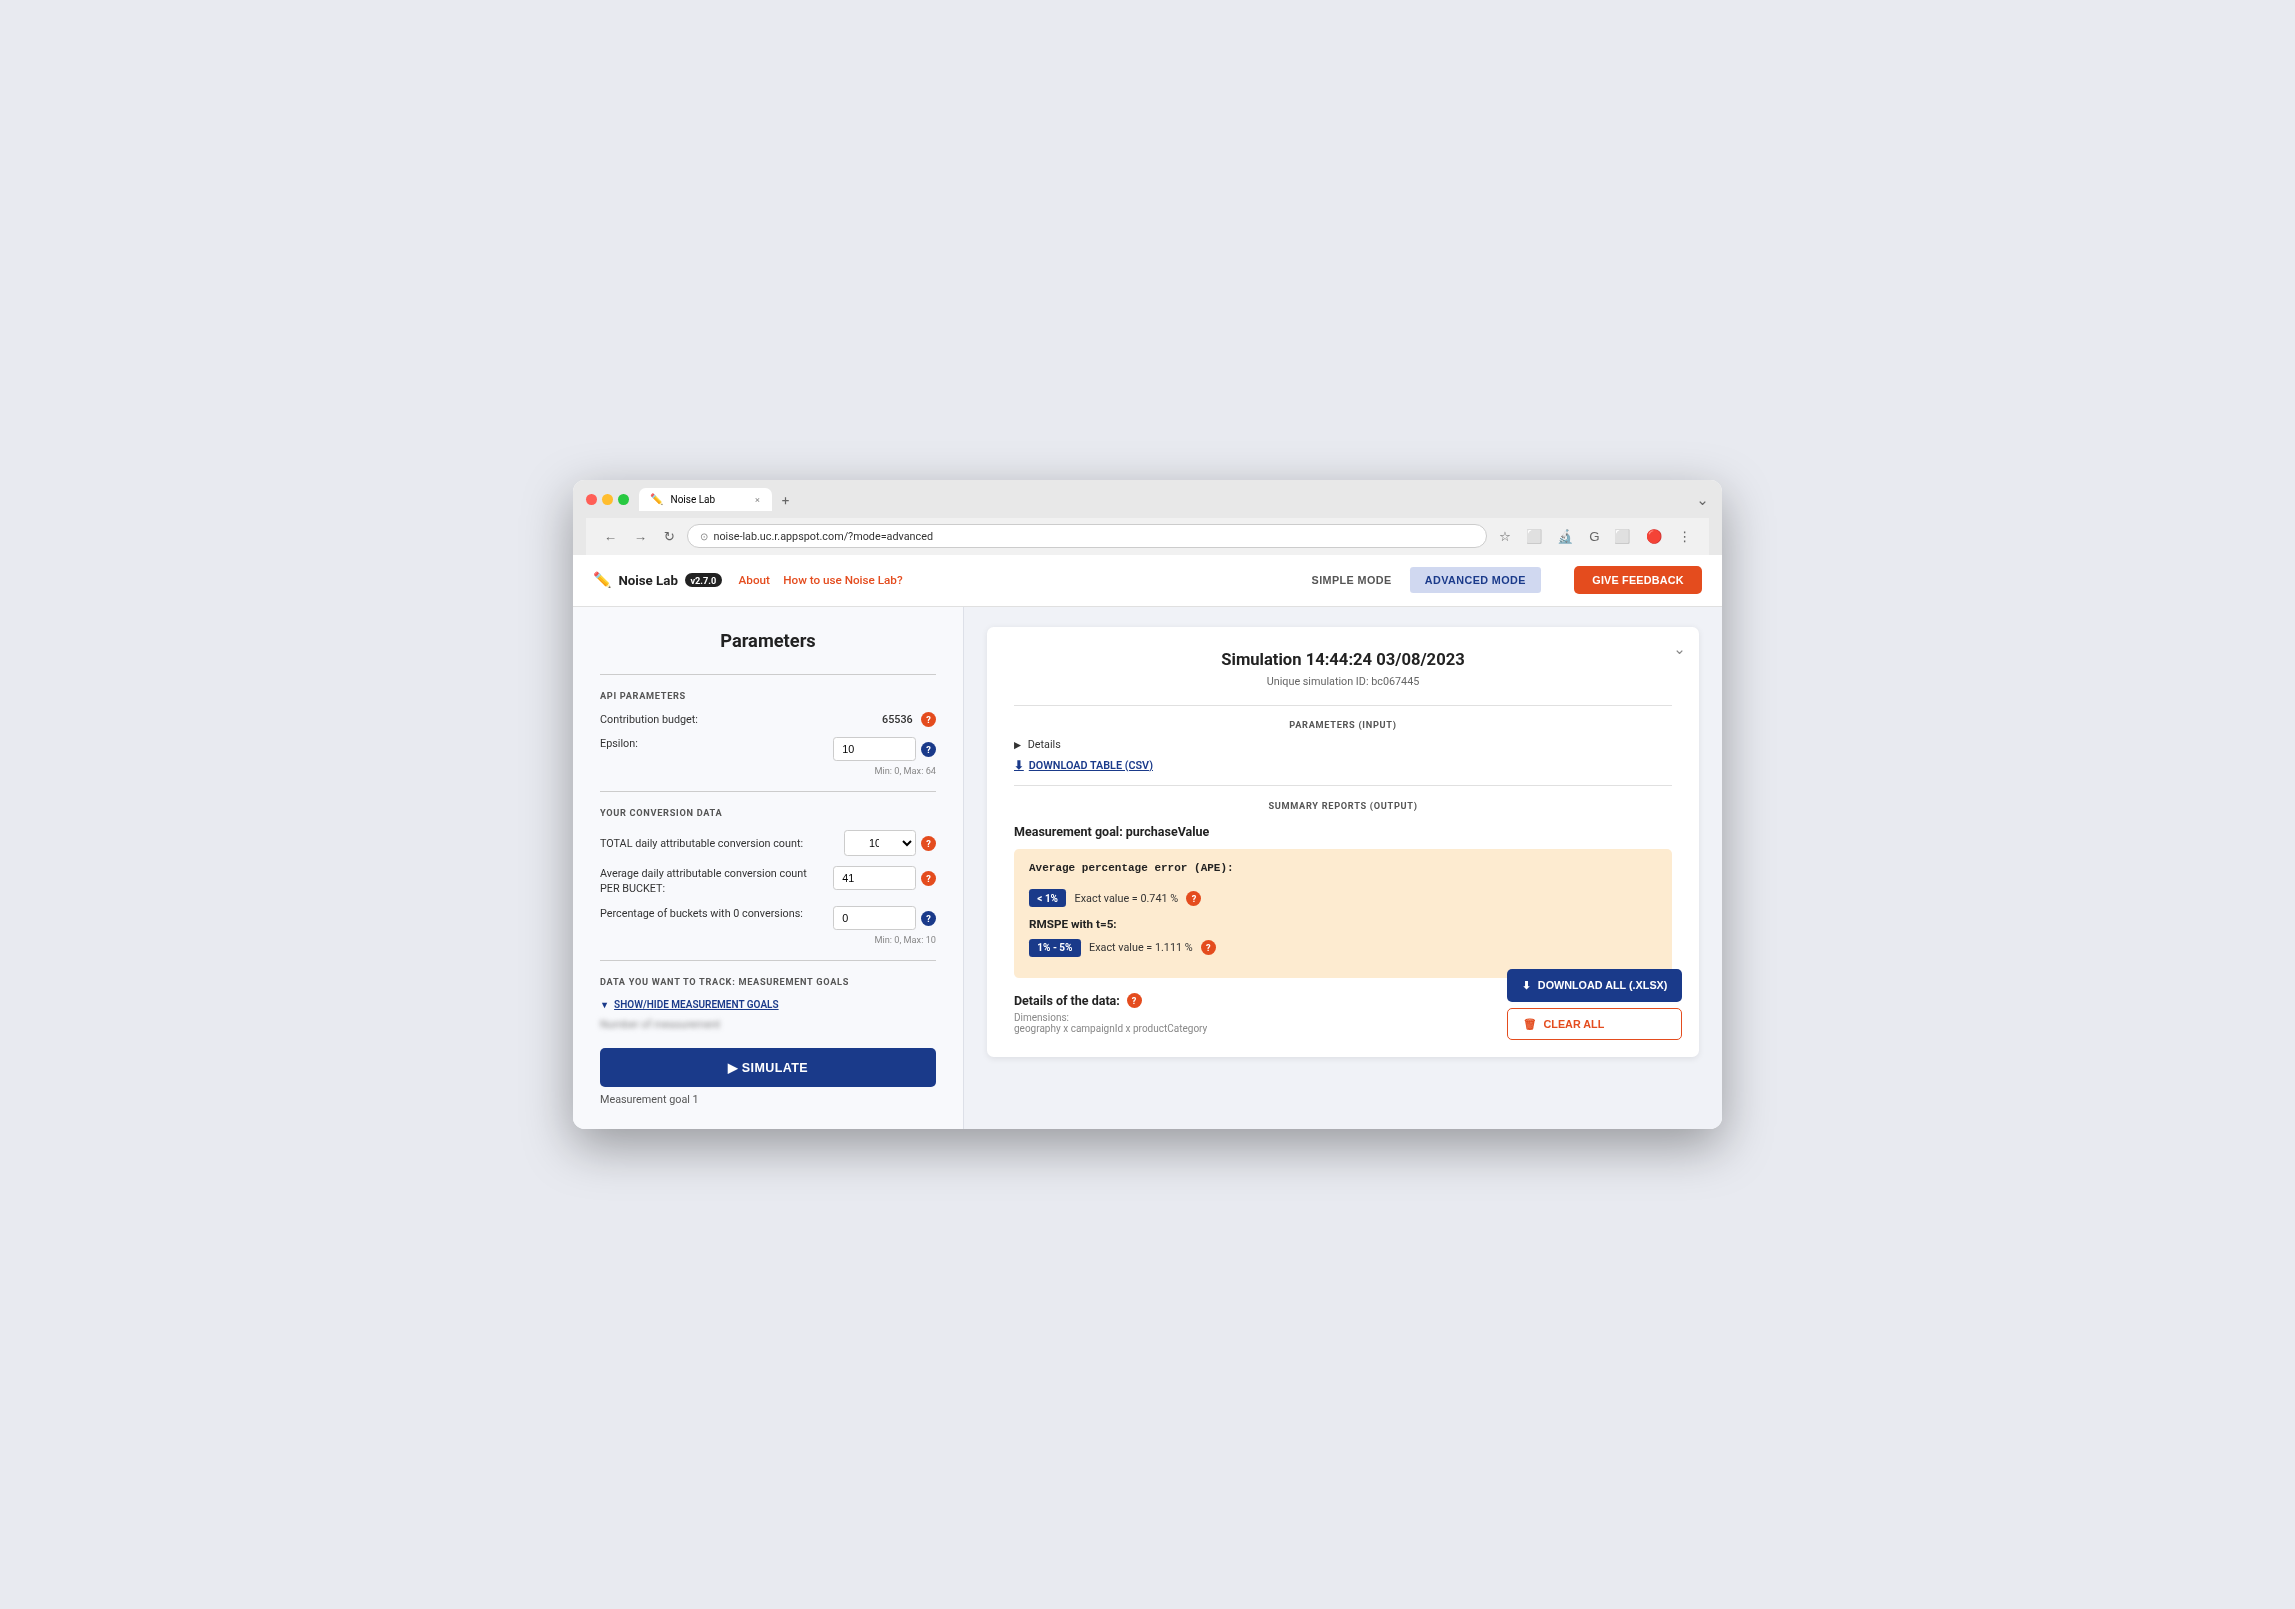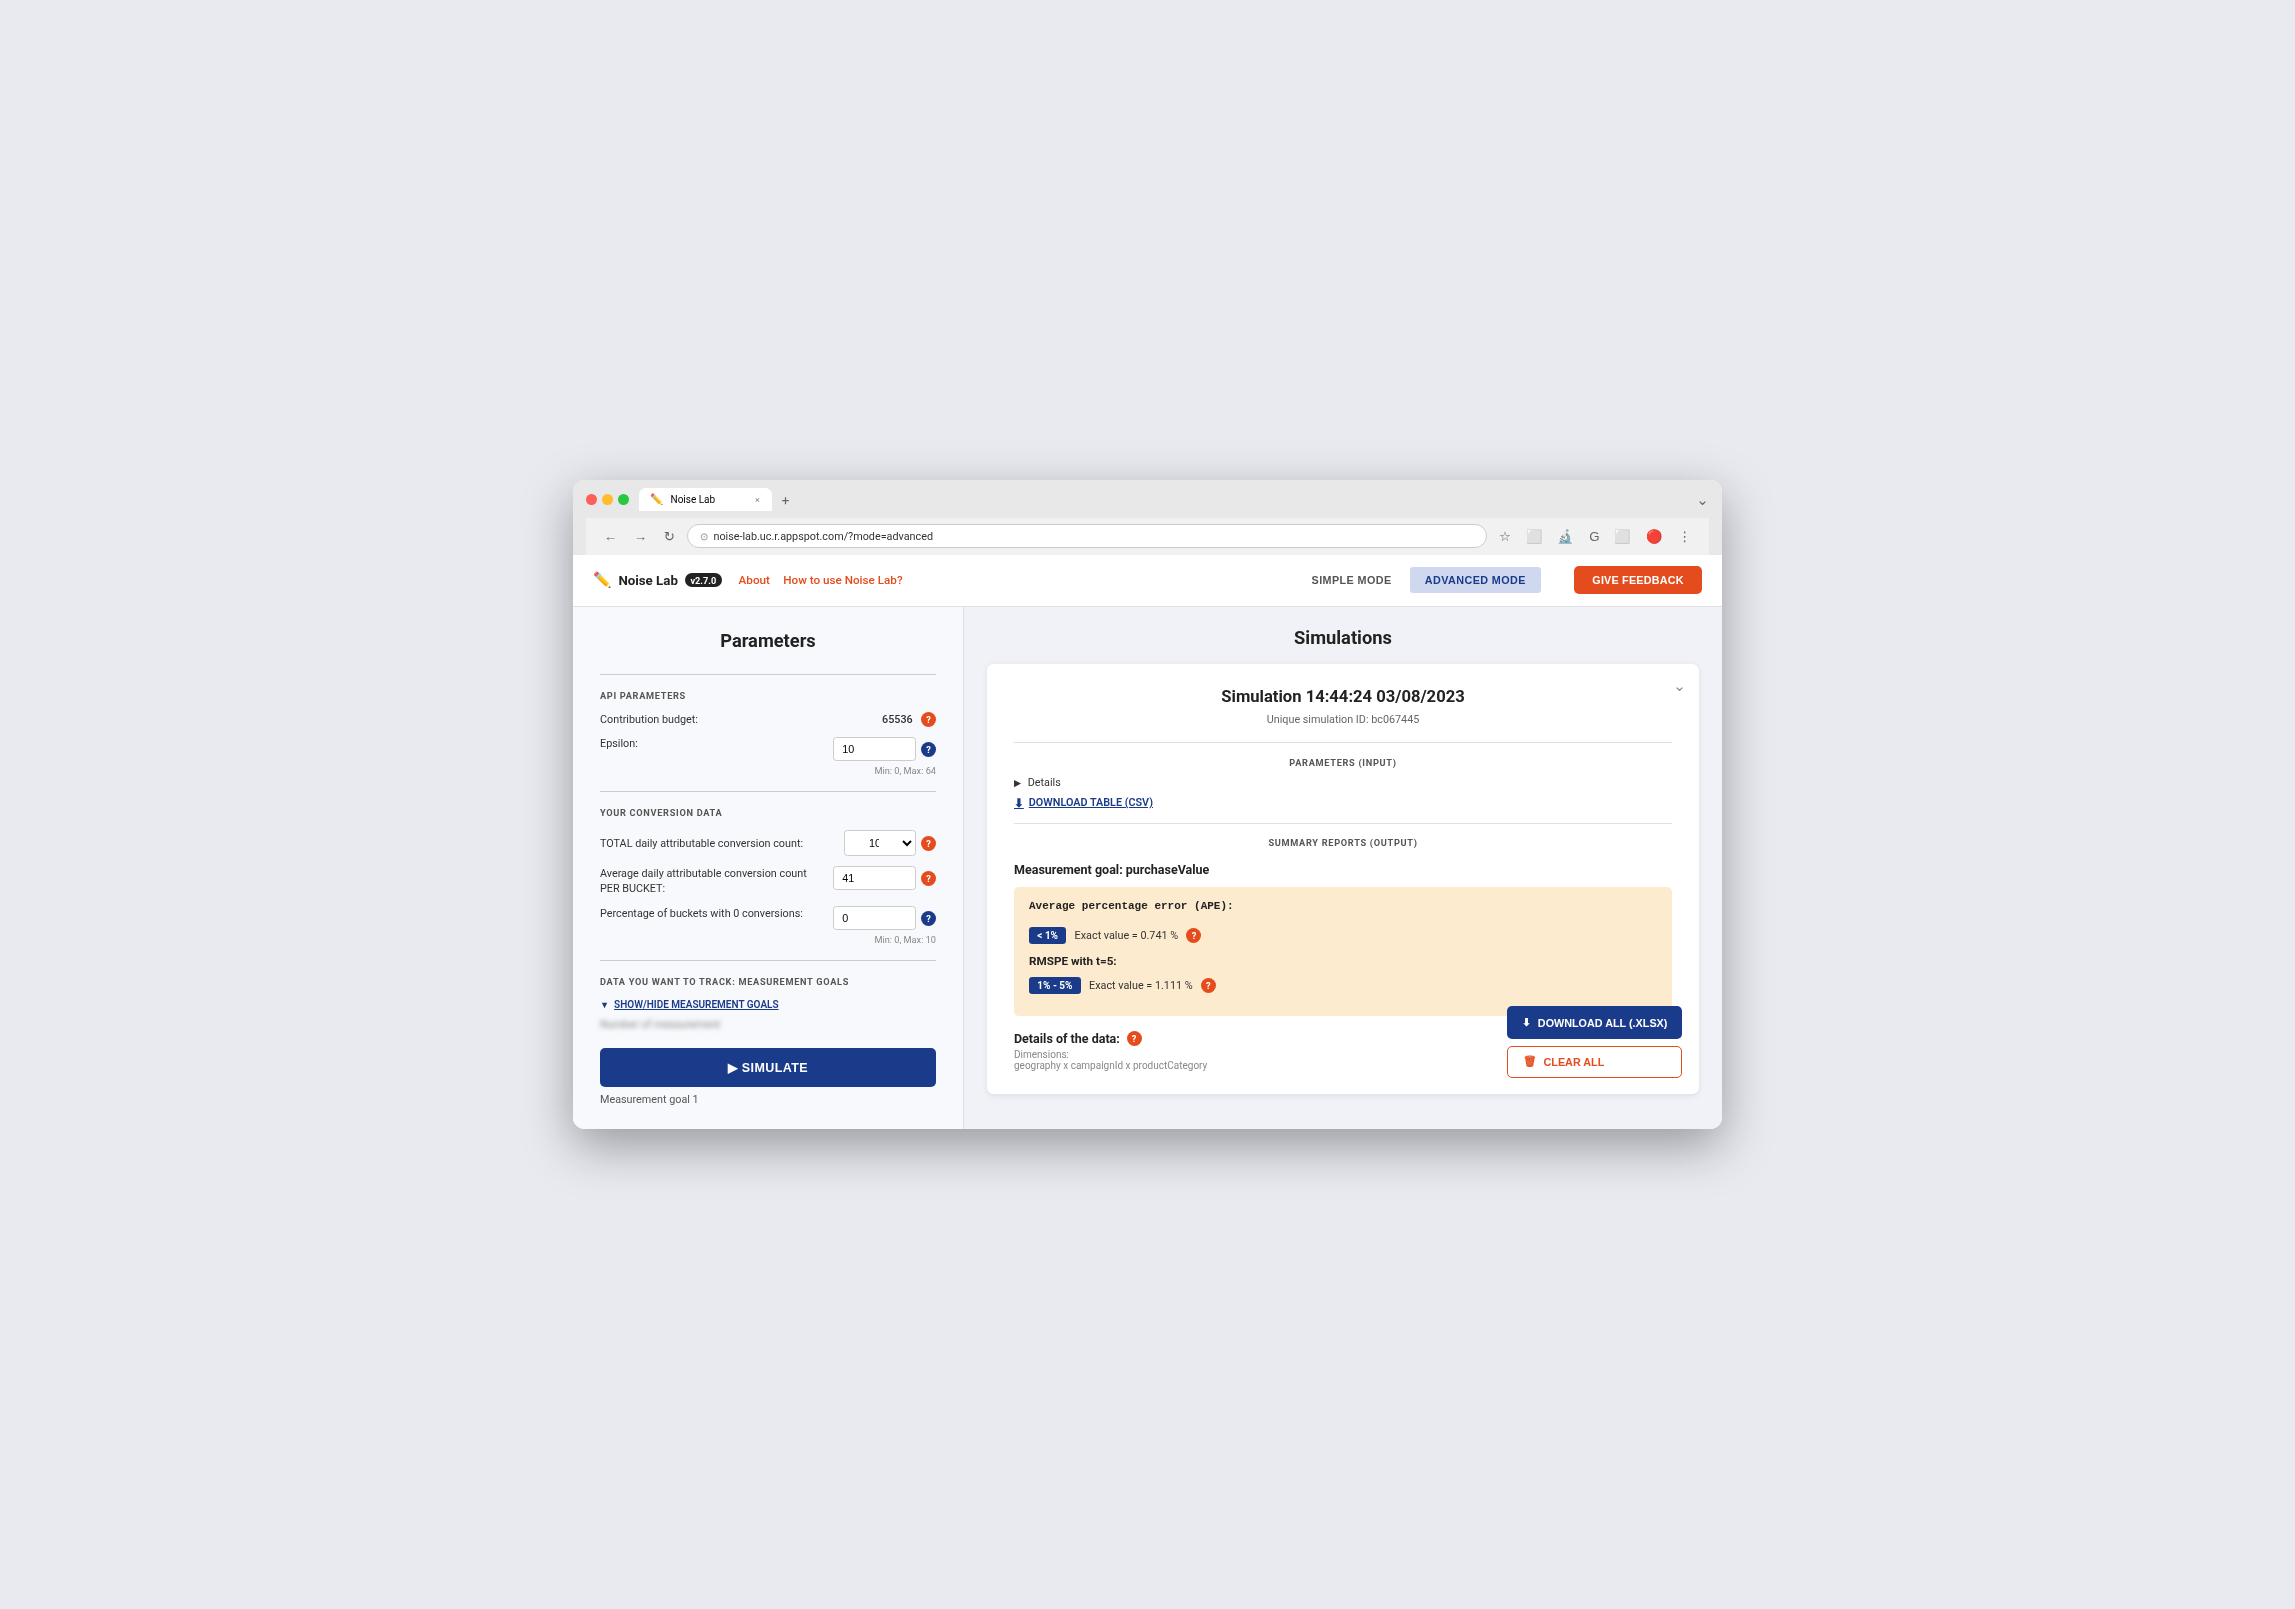--- a/index.html
+++ b/index.html
@@ -656,21 +656,20 @@
       </div>
 
       <div class="blurred-section">Number of measurement</div>
 
       <button class="simulate-btn">▶ SIMULATE</button>
 
       <div class="measurement-goal-preview">Measurement goal 1</div>
     </div>
 
     <div class="right-panel">
-      <div class="panel-title-right">Simulations</div>
 
       <div class="simulation-card">
         <button class="expand-btn">⌄</button>
 
         <div class="sim-title">Simulation 14:44:24 03/08/2023</div>
         <div class="sim-subtitle">Unique simulation ID: bc067445</div>
 
         <hr class="sim-divider">
 
         <div class="sim-section-label">PARAMETERS (INPUT)</div>

